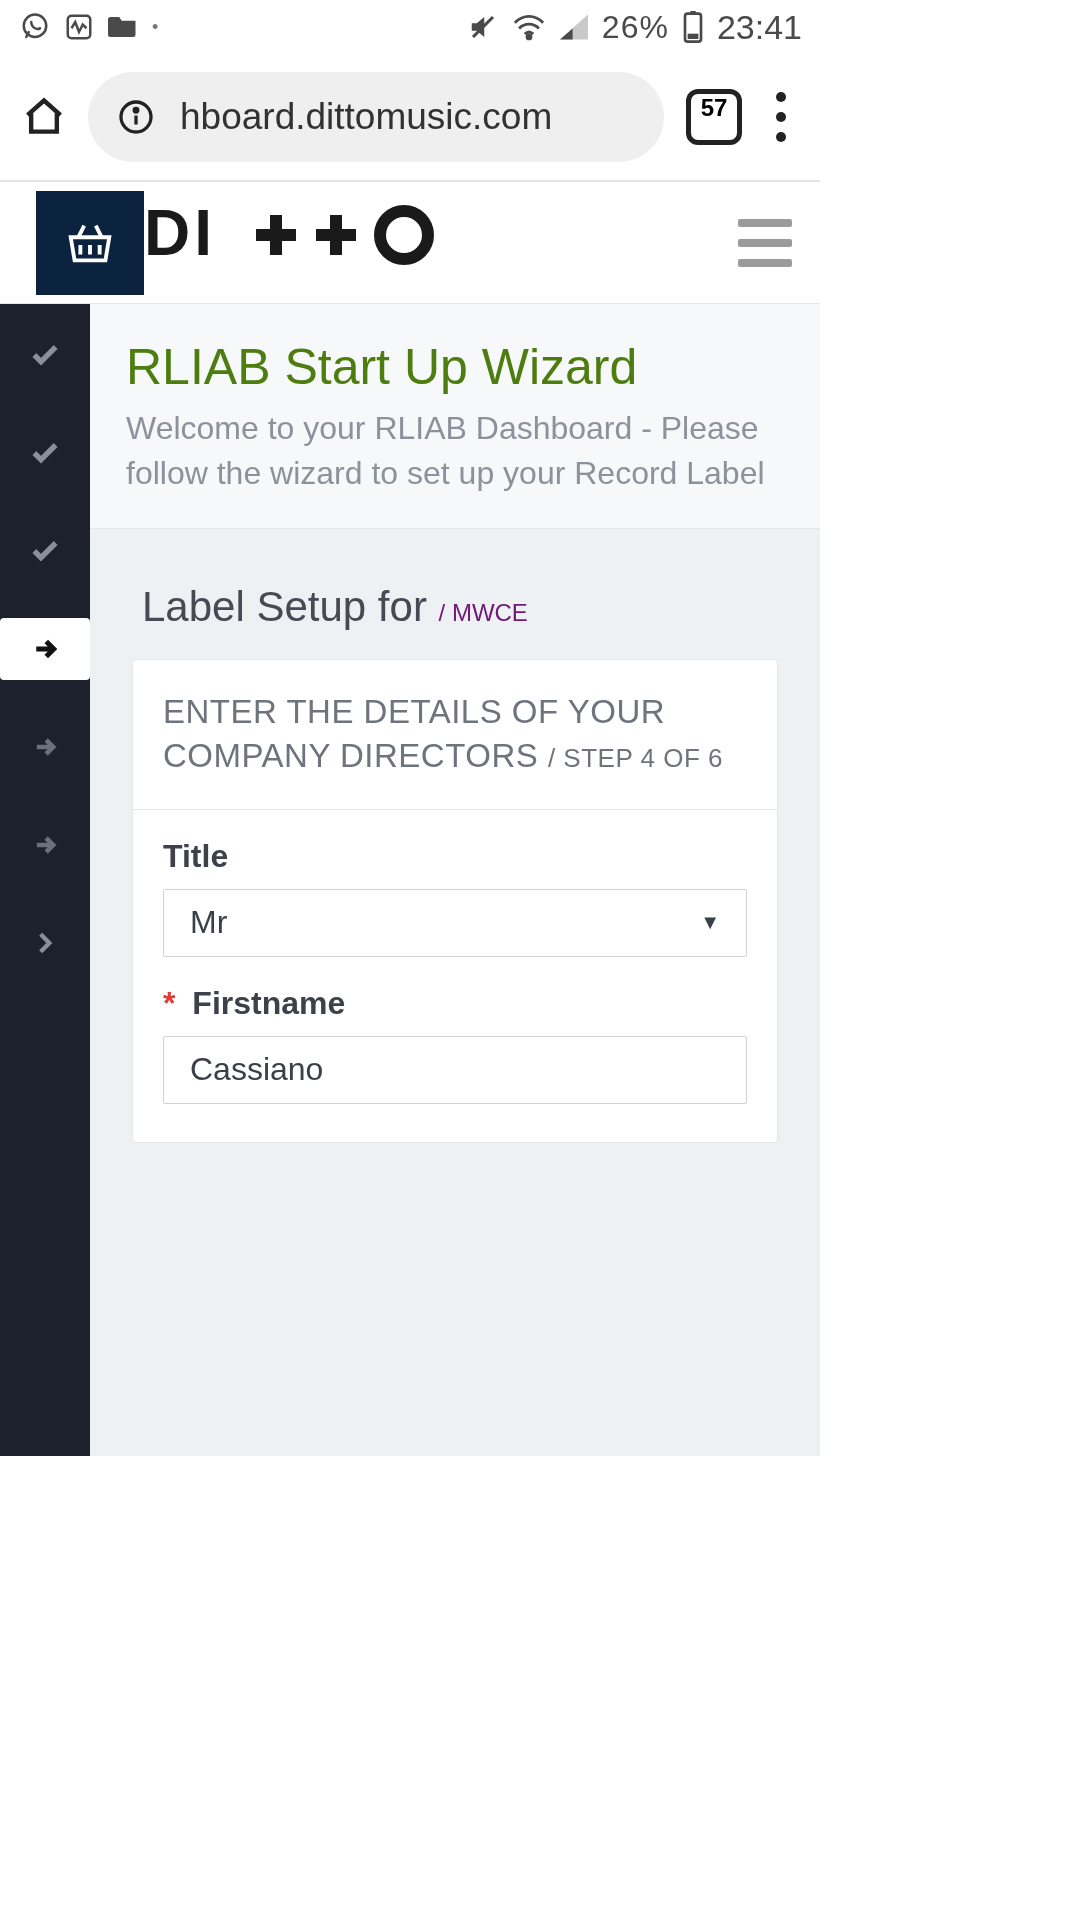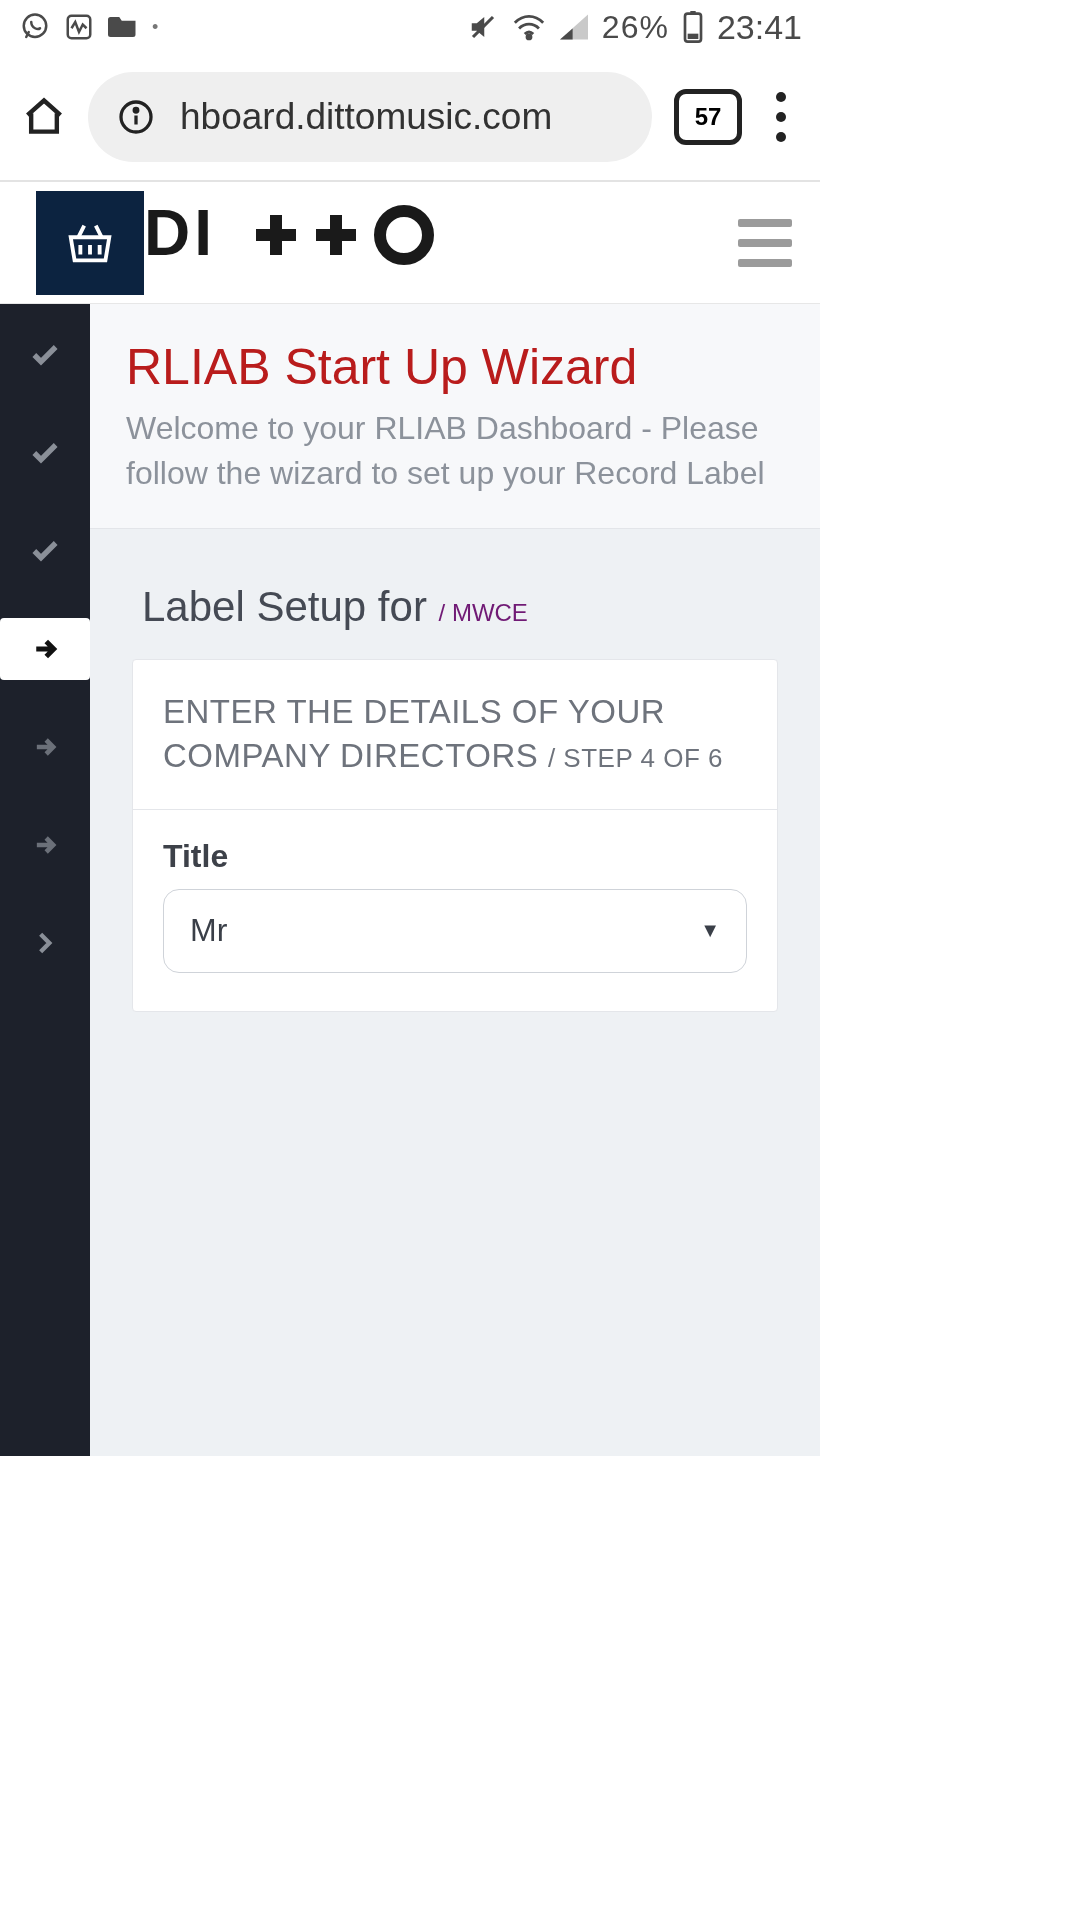--- a/index.html
+++ b/index.html
@@ -39,24 +39,24 @@
     gap: 26px;
     padding: 0 34px 0 30px;
     overflow: hidden;
   }
   .url-text {
     color: #323232;
     font-size: 37px;
     white-space: nowrap;
   }
   .tab-count {
-    width: 68px; height: 56px;
+    width: 56px; height: 56px;
     border: 5px solid #222;
     border-radius: 12px;
-    display: flex; align-items: center; justify-content: center;
+    display: flex; align-items: flex-start; justify-content: center;
     font-size: 24px; font-weight: 700;
   }
   .kebab {
     width: 34px; display: flex; flex-direction: column; align-items: center; gap: 10px;
   }
   .kebab span { width: 10px; height: 10px; background:#222; border-radius:50%; }
 
   
   .site-header {
     height: 122px;
@@ -103,21 +103,21 @@
   }
   .wizard-main {
     flex:1 1 auto; background:#eef1f4;
     display:flex; flex-direction:column;
   }
   .wizard-header {
     background:#f7f8fa;
     border-bottom:1px solid #e3e5e9;
     padding: 34px 36px 32px 36px;
   }
-  .wizard-title { font-size:50px; font-weight:400; color:#b91c1c; }
+  .wizard-title { font-size:50px; font-weight:400; color:#4d7c0f; }
   .wizard-sub   { font-size:32px; color:#8c929b; margin-top:10px; line-height:1.4; }
 
   .setup-heading {
     padding: 54px 0 28px 52px;
     font-size: 42px; color:#454a54;
   }
   .setup-heading .suffix { font-size:24px; color:#701a75; font-weight:400; }
 
   .form-card {
     background:#fff;
@@ -134,23 +134,23 @@
 
   .divider { height:1px; background:#e4e6ea; margin: 30px -30px 28px -30px; }
 
   .field { margin-bottom: 28px; }
   .field-label {
     font-size:32px; font-weight:700; color:#3d4149; margin-bottom:14px;
   }
   .req { color:#e53935; margin-right:8px; font-weight:700; }
   .input, .select {
     width: 100%;
-    height: 84px;
+    height: 68px;
     border:1px solid #cfd3d9;
-    border-radius:16px;
+    border-radius:2px;
     font-size:32px;
     padding: 0 26px;
     color:#3a3f48;
     background:#fff;
   }
   .select {
     position:relative;
     display:flex; align-items:center; justify-content:space-between;
   }
   .select .caret { font-size:20px; color:#3a3f48; }
@@ -328,17 +328,24 @@
       <div class="divider"></div>
 
       <div class="field">
         <div class="field-label">Title</div>
         <div class="select">
           <span>Mr</span>
           <span class="caret">▼</span>
         </div>
       </div>
 
+      <div class="field">
+        <div class="field-label">
+          <span class="req">*</span>
+          <span>Firstname</span>
+        </div>
+        <input class="input" type="text" value="Cassiano" style="">
+      </div>
 
 
     </div>
   </div>
 </div>
 
 </body></html>

